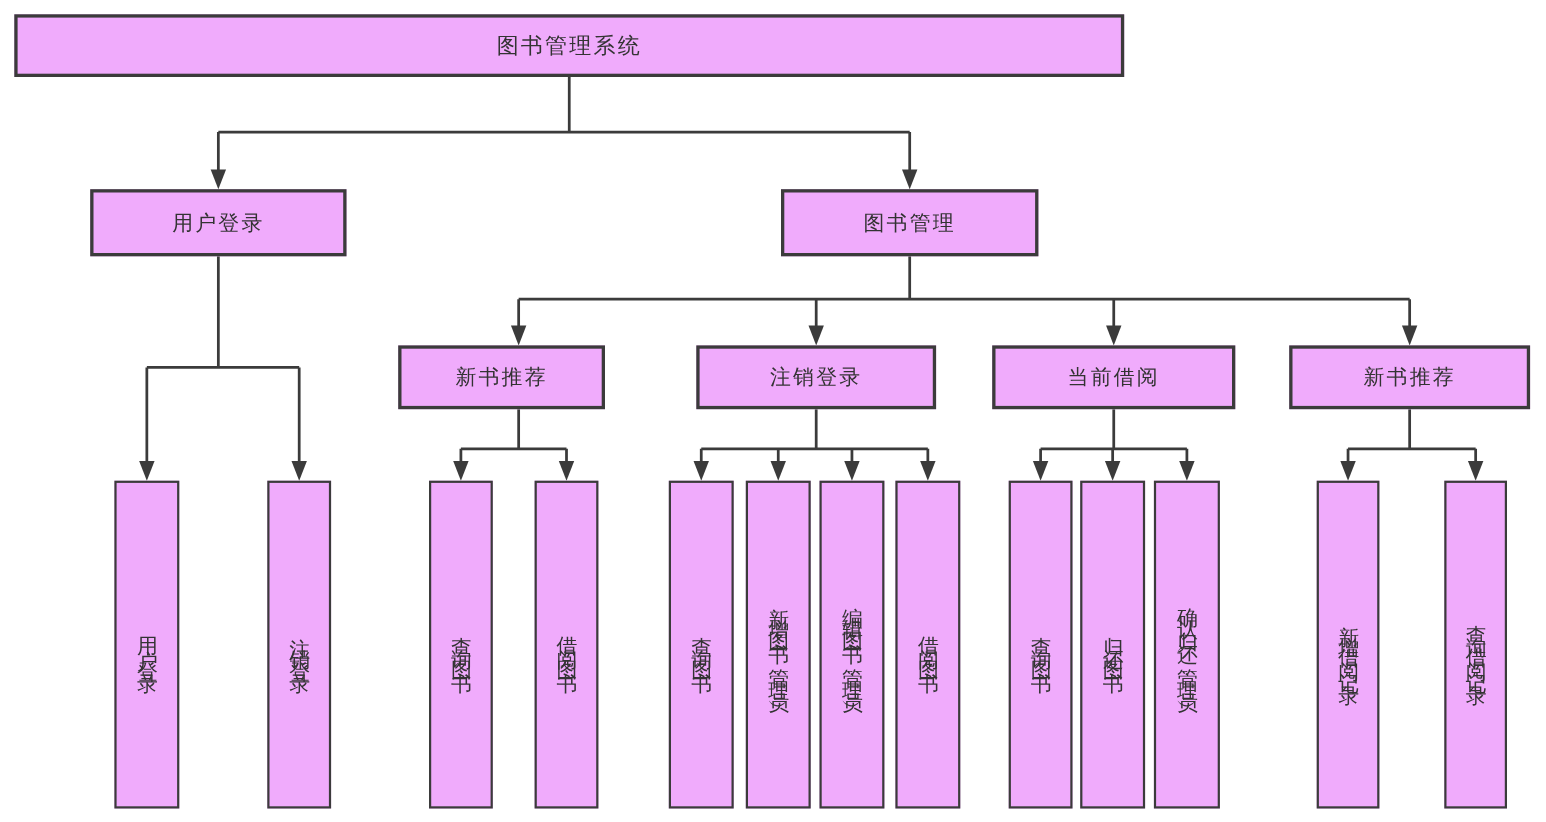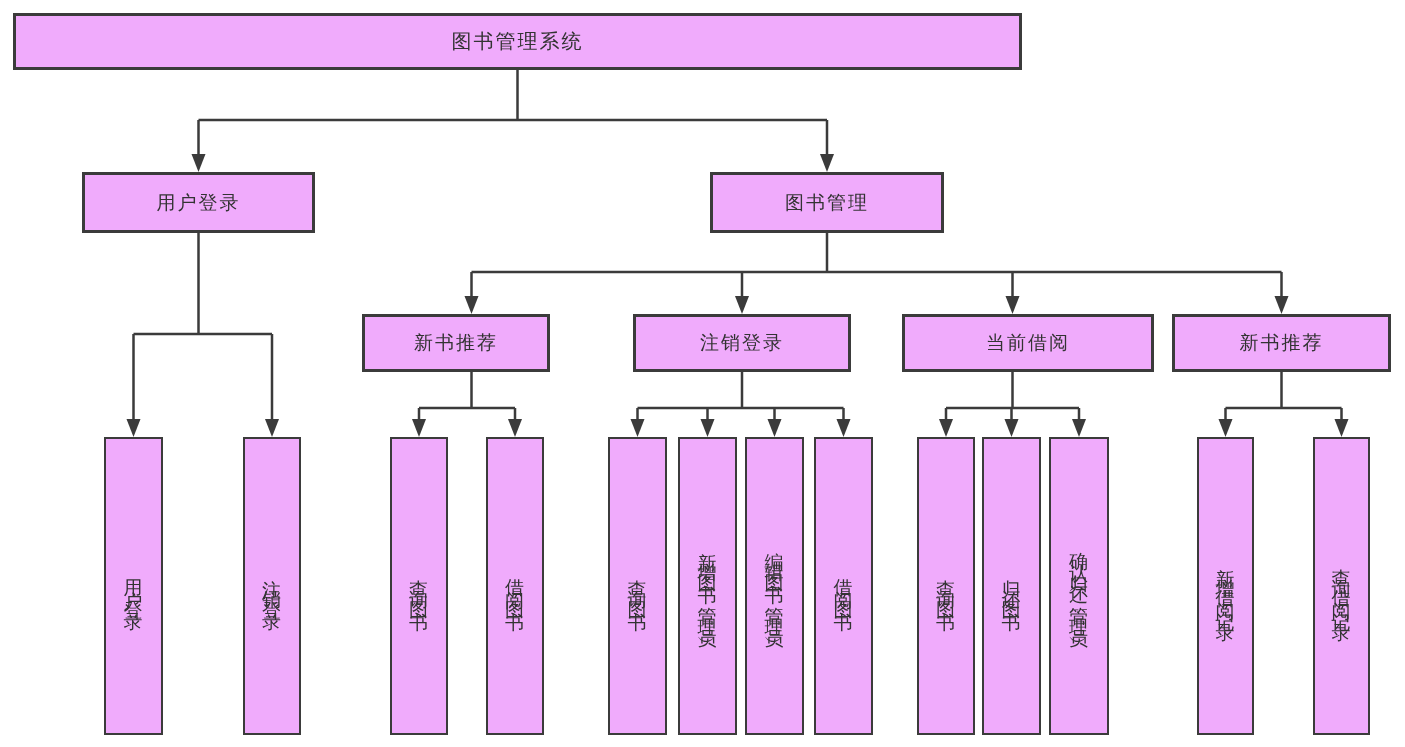--- a/index.html
+++ b/index.html
@@ -112,21 +112,21 @@
   <div class="node hbox" style="left:710px;top:172px;width:234px;height:61px;text-align:right;">
     <span>图书管理</span>
   </div>
 
   <div class="node hbox" style="left:362px;top:314px;width:188px;height:58px;">
     <span>新书推荐</span>
   </div>
   <div class="node hbox" style="left:633px;top:314px;width:218px;height:58px;">
     <span>注销登录</span>
   </div>
-  <div class="node hbox" style="left:902px;top:314px;width:252px;height:58px;">
+  <div class="node hbox" style="left:902px;top:314px;width:221px;height:58px;">
     <span>当前借阅</span>
   </div>
   <div class="node hbox" style="left:1172px;top:314px;width:219px;height:58px;">
     <span>新书推荐</span>
   </div>
 
   <div class="node vbox" style="left:104px;width:59px;">
     <span>用户登录</span>
   </div>
   <div class="node vbox" style="left:243px;width:58px;">

